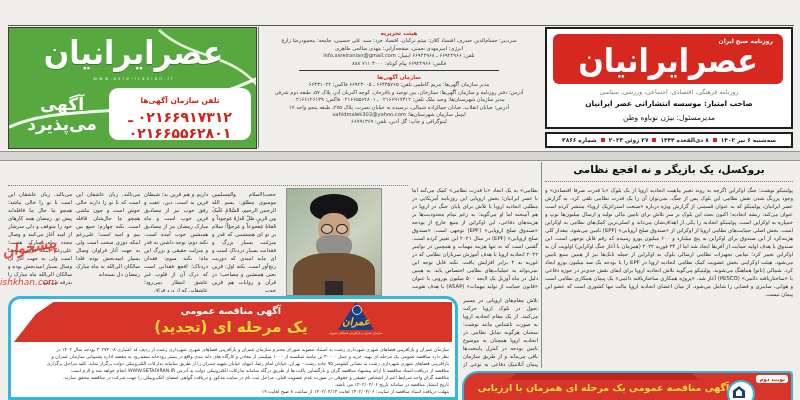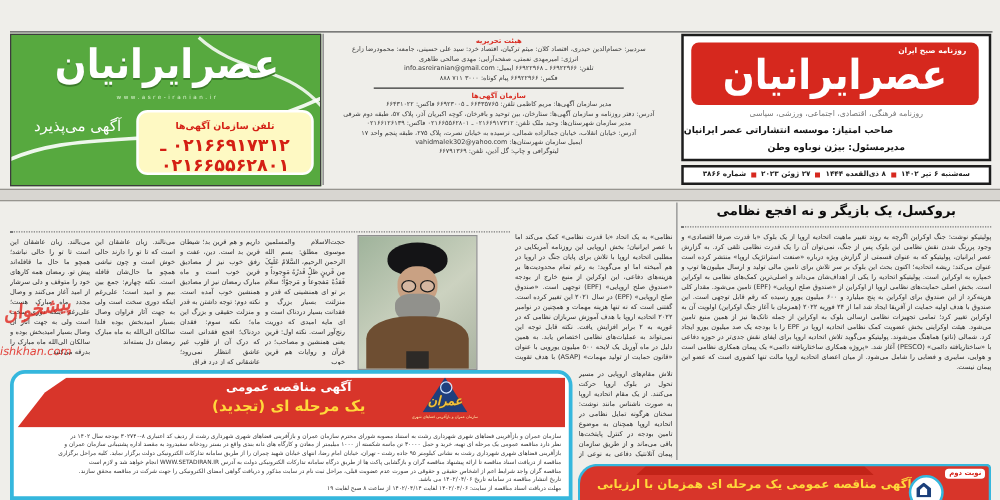--- a/index.html
+++ b/index.html
@@ -3,34 +3,34 @@
 <meta charset="utf-8">
 <style>
   html,body{margin:0;padding:0;background:#cfcdc8;font-family:"DejaVu Sans",sans-serif;}
   .page{position:relative;width:800px;height:400px;background:#efeeea;overflow:hidden;direction:rtl;}
   .rule{position:absolute;background:#555;}
   .dotted{position:absolute;border-top:1px dotted #777;height:0;}
   
   .green-box{position:absolute;left:8px;top:27px;width:247px;height:120px;background:#57a93f;border:1px solid #3d3d3d;overflow:hidden;}
   .green-logo{position:absolute;top:8px;left:12px;width:225px;text-align:center;color:#fff;font-weight:bold;font-size:30px;line-height:34px;transform:scaleY(1.08);text-shadow:0 1px 0 #3c7c2b;}
   .green-url{position:absolute;top:48px;left:40px;width:170px;text-align:center;color:#d9f2cf;font-size:4.5px;letter-spacing:2px;}
-  .accepts{position:absolute;top:66px;left:10px;width:86px;color:#fff;font-weight:normal;font-size:12px;text-align:center;}
-  .orange-box{position:absolute;top:60px;left:100px;width:138px;height:48px;background:#fef9c3;border:2px solid #fff;border-radius:9px;text-align:center;}
+  .accepts{position:absolute;top:66px;left:10px;width:86px;color:#fff;font-weight:bold;font-size:17px;text-align:center;}
+  .orange-box{position:absolute;top:60px;left:100px;width:138px;height:48px;background:#ffffff;border:2px solid #fff;border-radius:9px;text-align:center;}
   .orange-box .lbl{color:#d41f14;font-weight:bold;font-size:7.5px;margin-top:6px;}
   .orange-box .num{color:#d41f14;font-weight:bold;font-size:14px;margin-top:4px;letter-spacing:.5px;}
   .staff-box{position:absolute;left:258px;top:27px;width:281px;height:121px;text-align:center;color:#3a3a3a;font-size:5.2px;line-height:7.4px;padding-top:3px;box-sizing:border-box;}
   .staff-box .red-h{color:#d92b21;font-weight:bold;font-size:5.6px;}
   .staff-hr{width:200px;border:none;border-top:1px solid #333;margin:3px auto;}
   .masthead-box{position:absolute;left:545px;top:27px;width:248px;height:102px;background:#fff;border:2px solid #1d1d1d;box-sizing:border-box;}
   .red-logo-rect{position:absolute;top:5px;left:6px;width:230px;height:50px;background:#d6281e;border-radius:6px;overflow:hidden;}
   .mast-tag-top{position:absolute;top:3px;right:10px;color:#fff;font-size:6px;font-weight:bold;}
   .mast-logo{position:absolute;top:10px;left:0;width:100%;text-align:center;color:#fff;font-weight:bold;font-size:30px;line-height:34px;transform:scaleY(1.1);}
   .mast-sub{position:absolute;top:59px;width:100%;text-align:center;color:#777;font-size:6.2px;}
-  .mast-owner{position:absolute;top:70px;width:100%;text-align:left;color:#111;font-weight:bold;font-size:7.4px;}
-  .mast-manager{position:absolute;top:84px;width:100%;text-align:center;color:#111;font-weight:bold;font-size:7.4px;}
+  .mast-owner{position:absolute;top:70px;width:100%;text-align:center;color:#111;font-weight:bold;font-size:7.4px;}
+  .mast-manager{position:absolute;top:84px;width:100%;text-align:center;color:#111;font-weight:normal;font-size:7.4px;}
   .date-box{position:absolute;left:545px;top:132px;width:248px;height:16px;background:#fff;border:2px solid #1d1d1d;box-sizing:border-box;display:flex;align-items:center;justify-content:center;gap:4px;font-size:5.8px;font-weight:bold;color:#222;}
   .sq{display:inline-block;width:4px;height:4px;background:#d6281e;}
   .gray-band{position:absolute;left:0;top:151px;width:800px;height:8px;background:#d8d6d1;border-top:1px solid #979590;border-bottom:1px solid #979590;}
   
   .hl-left{position:absolute;left:8px;top:160px;width:400px;text-align:center;font-weight:bold;font-size:16.5px;color:#0c0c0c;}
   .hl-right{position:absolute;left:545px;top:163px;width:248px;text-align:center;font-weight:bold;font-size:10.5px;color:#0c0c0c;}
   .col{position:absolute;font-size:5.3px;line-height:8px;color:#2c2c2c;text-align:justify;text-align-last:right;overflow:hidden;}
   .vline{position:absolute;width:1px;background:#8a8a8a;}
   
   .photo{position:absolute;left:286px;top:188px;width:94px;height:106px;border:1px solid #8f8f8f;background:linear-gradient(140deg,#9fb39b,#ccd2c0 55%,#a9b2a0);overflow:hidden;}
@@ -40,21 +40,21 @@
   .beard{position:absolute;top:43%;left:31%;width:38%;height:23%;background:#91918c;border-radius:40% 40% 55% 55%;}
   .robe{position:absolute;bottom:0;left:6%;width:88%;height:40%;background:#6e4e32;border-radius:42% 42% 0 0;}
   .tunic{position:absolute;bottom:0;left:39%;width:22%;height:32%;background:#2d2a27;}
   .watermark-script{position:absolute;left:2px;top:238px;color:#e0241c;font-weight:bold;font-style:italic;font-size:15px;transform:rotate(-10deg);opacity:.8;}
   .watermark-url{position:absolute;left:0px;top:277px;color:#e0241c;font-style:italic;font-size:9px;opacity:.85;}
   
   .tender-left{position:absolute;left:8px;top:296px;width:450px;height:104px;background:#fff;border:3px solid #35b7dd;border-radius:12px 12px 0 0;box-sizing:border-box;overflow:hidden;}
   .tl-header{position:absolute;top:3px;left:3px;width:438px;height:40px;background:#d8352a;clip-path:polygon(0 100%,5% 30%,9% 0,100% 0,100% 100%);}
   .tl-titles{position:absolute;top:6px;left:130px;width:180px;text-align:center;}
   .tl-t1{color:#fff;font-weight:bold;font-size:9.5px;}
-  .tl-t2{color:#ffd93b;font-weight:bold;font-size:12px;margin-top:2px;}
+  .tl-t2{color:#ffd93b;font-weight:bold;font-size:15px;margin-top:2px;}
   .omran{position:absolute;top:3px;left:318px;width:54px;height:36px;}
   .omran-tri{position:absolute;top:0;left:9px;width:36px;height:28px;background:#1e3f7e;clip-path:polygon(50% 0,100% 100%,0 100%);}
   .omran-circle{position:absolute;top:3px;left:23px;width:8px;height:8px;border:1px solid #cfe3ff;border-radius:50%;}
   .omran-name{position:absolute;top:14px;left:0;width:54px;text-align:center;color:#f2c23e;font-weight:bold;font-style:italic;font-size:10px;text-shadow:0 0 1px #7a5a00;}
   .omran-cap{position:absolute;top:29px;left:0;width:54px;text-align:center;color:#ffe9a8;font-size:3px;}
   .tl-body{position:absolute;top:47px;left:6px;width:432px;font-size:4.7px;line-height:7px;color:#333;text-align:justify;text-align-last:right;}
   .tl-body .short{text-align:right;}
   .tender-right{position:absolute;left:462px;top:371px;width:331px;height:29px;background:#d8352a;border:2px solid #35b7dd;border-bottom:none;border-radius:16px 4px 0 0;box-sizing:border-box;overflow:hidden;}
   .tr-notch{position:absolute;top:0;left:45px;width:190px;height:7px;background:#c22318;clip-path:polygon(4% 0,96% 0,100% 100%,0 100%);}
   .tr-title{position:absolute;top:9px;left:12px;width:255px;text-align:center;color:#ffd93b;font-weight:bold;font-size:9.5px;}

